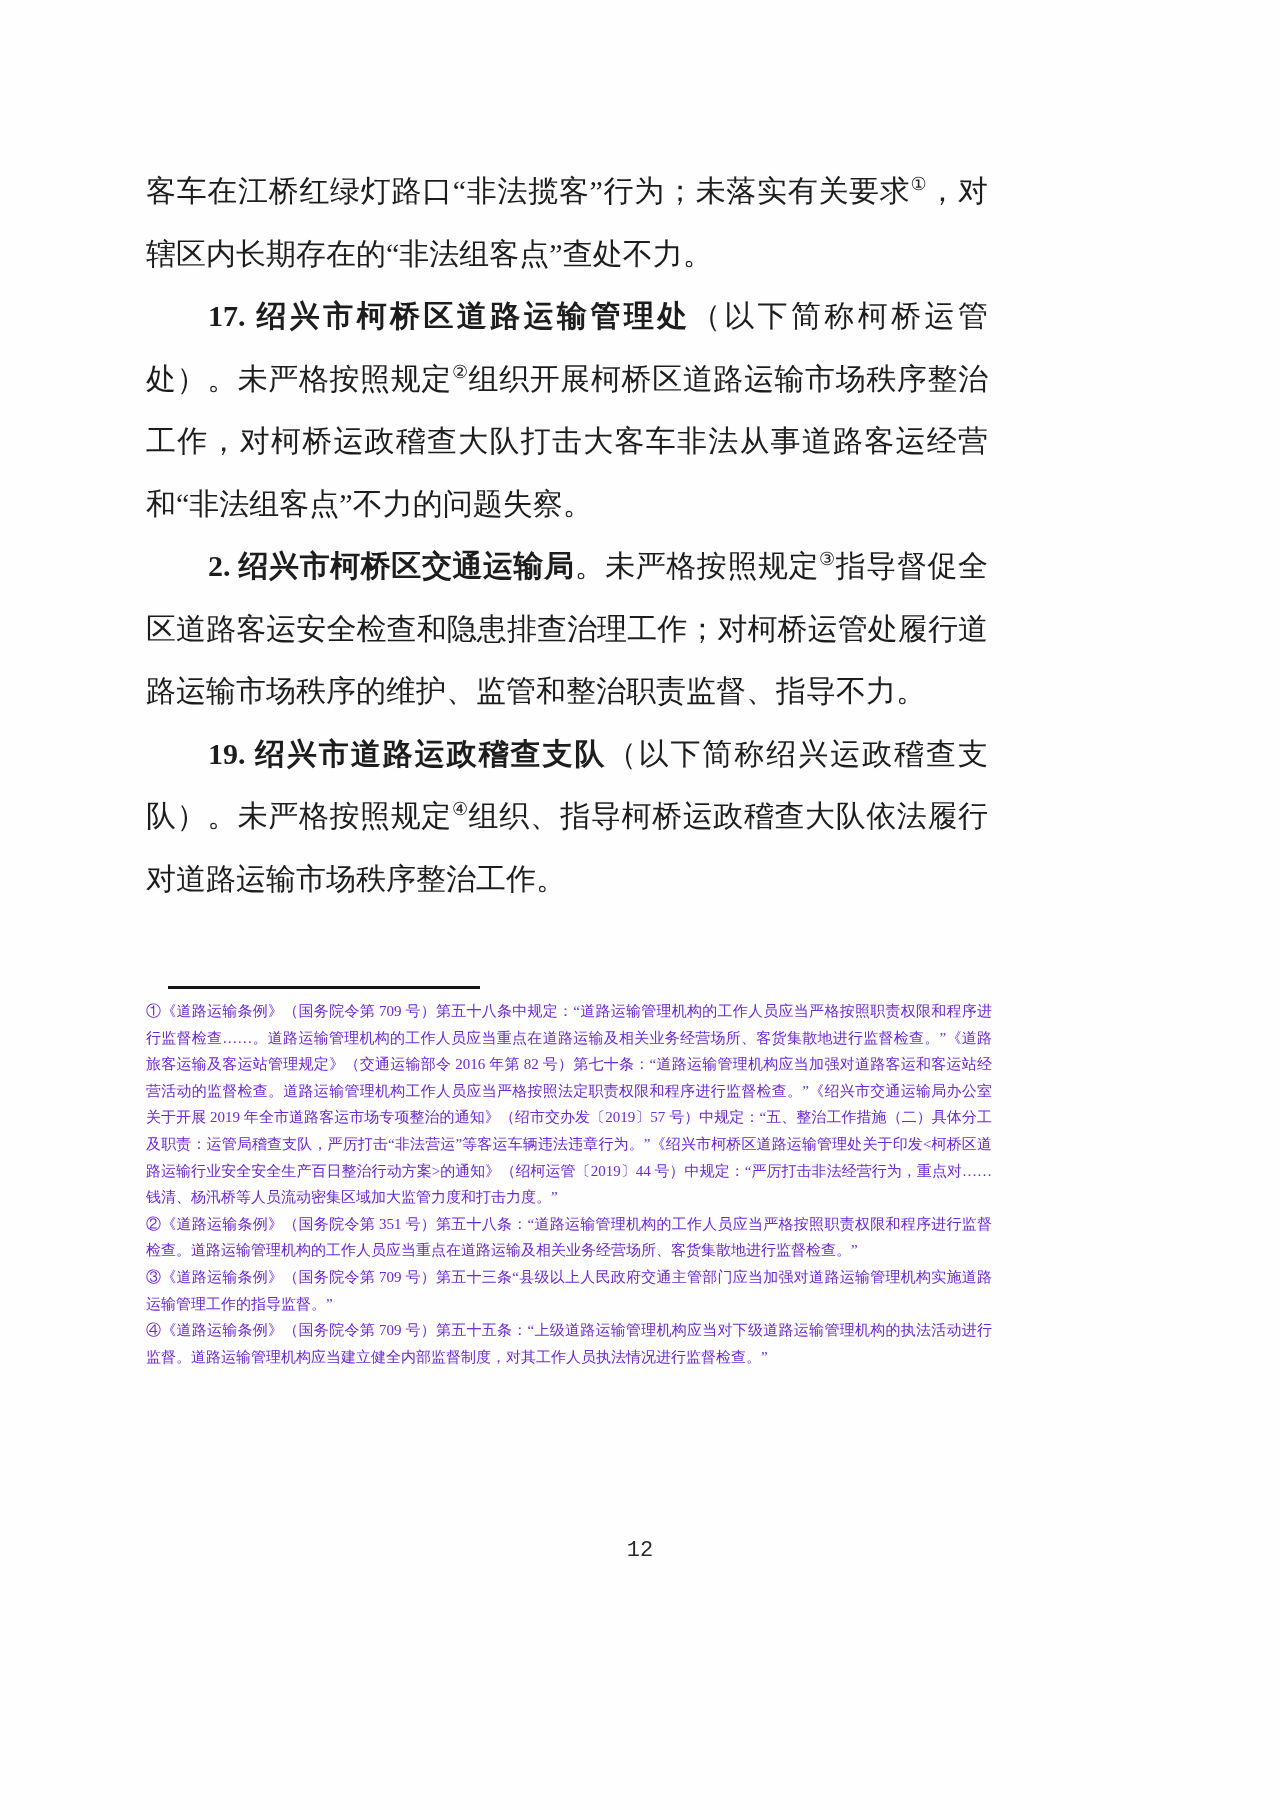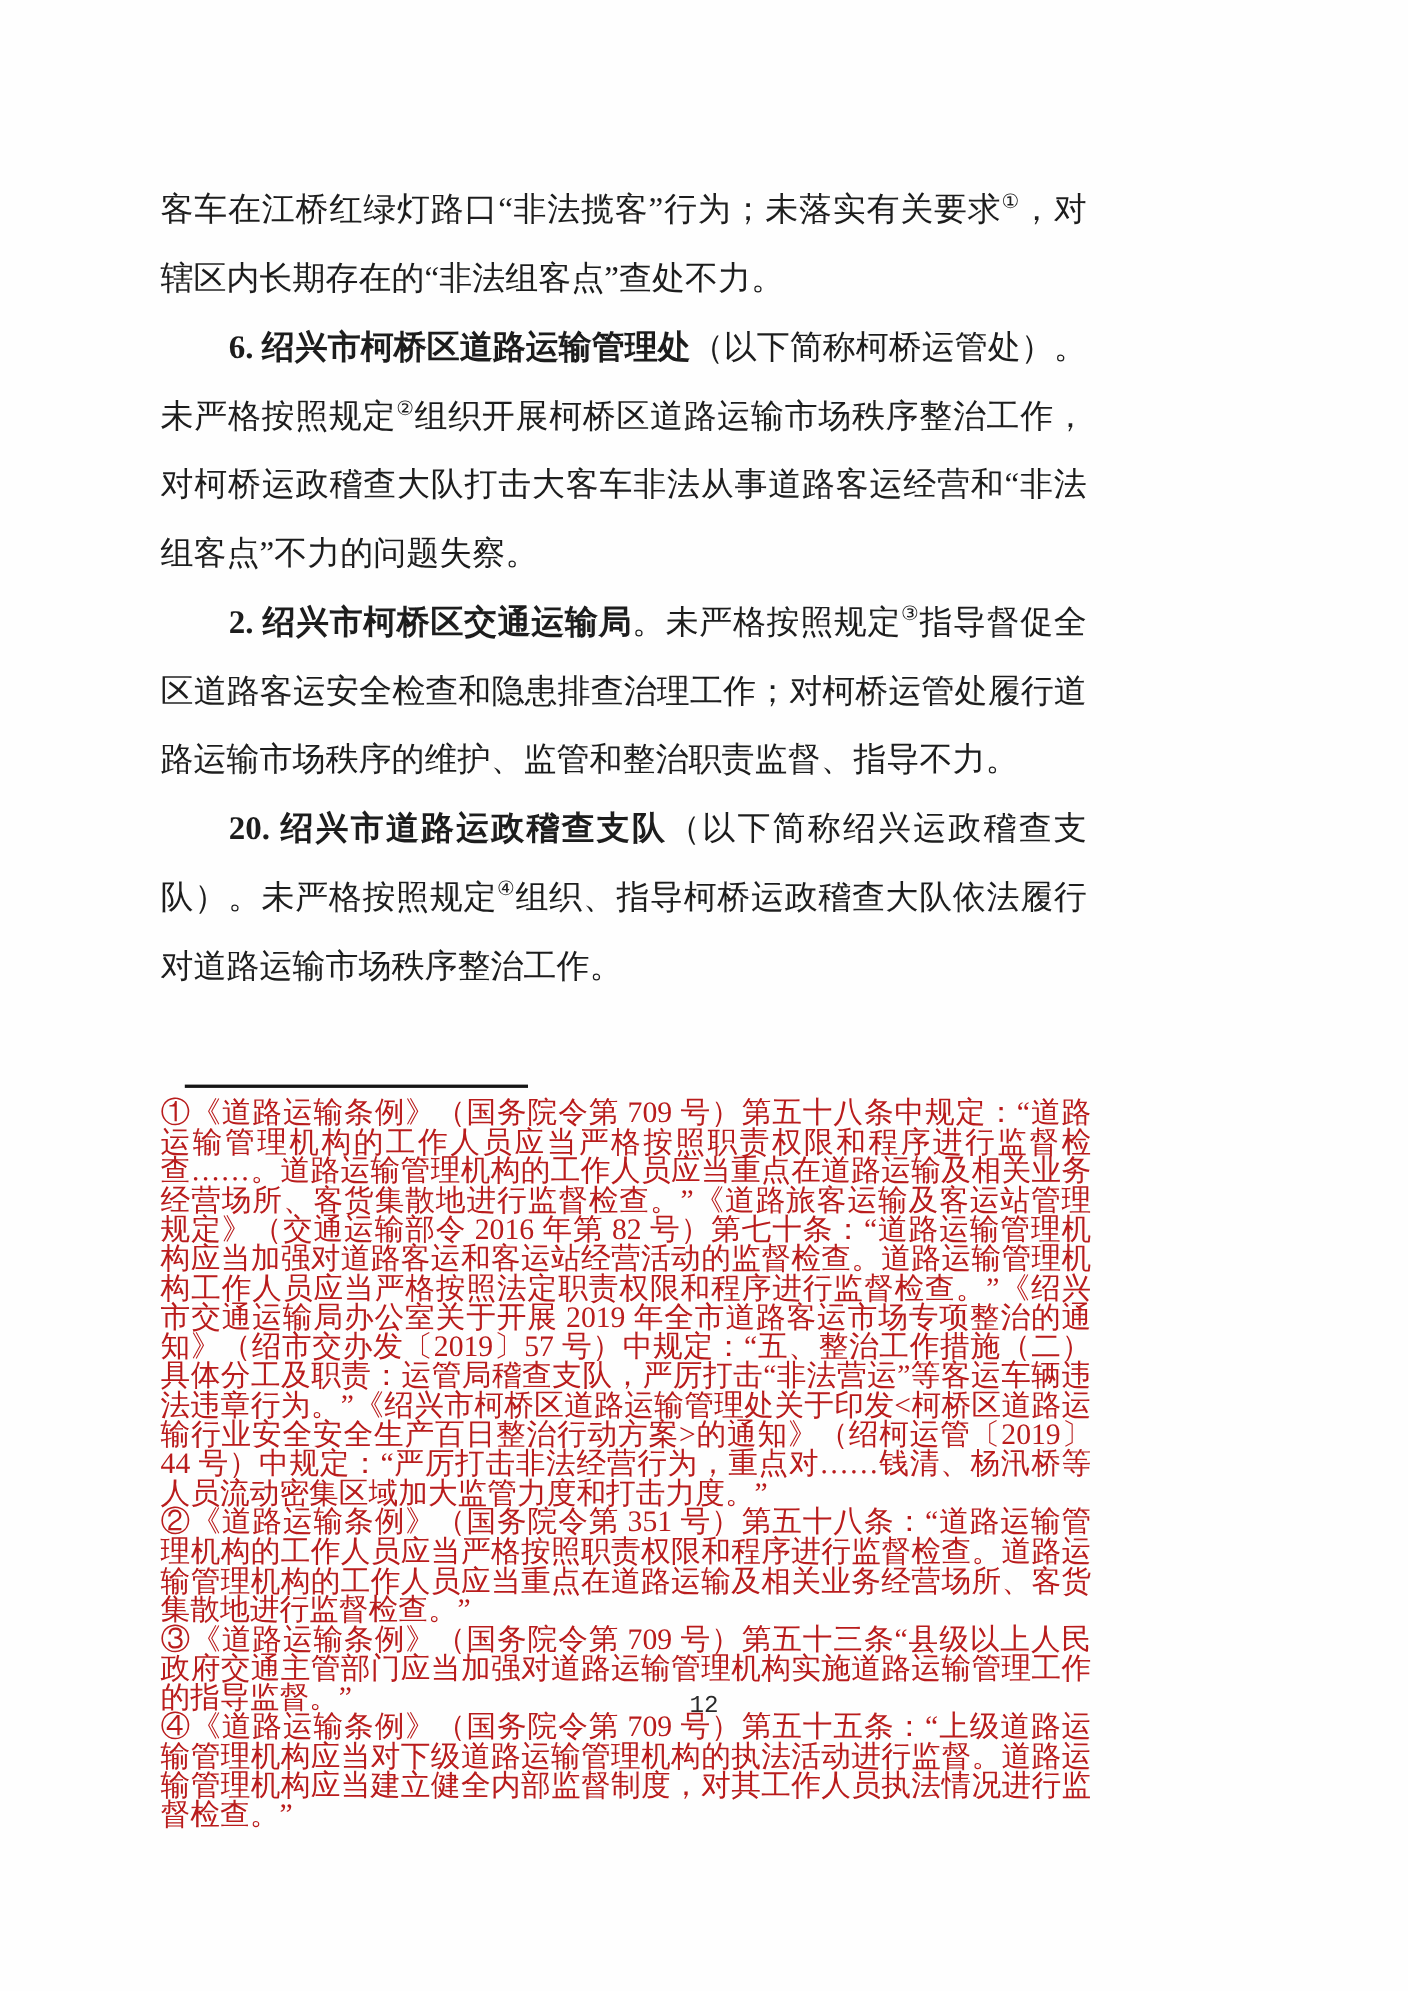--- a/index.html
+++ b/index.html
@@ -37,47 +37,47 @@
     top: 986px;
     width: 312px;
     height: 3px;
     background: #151515;
   }
   .footnotes {
     position: absolute;
     left: 146px;
     top: 998px;
     width: 846px;
-    font-size: 27px;
+    font-size: 15px;
     line-height: 26.6px;
     text-align: justify;
     text-justify: inter-ideograph;
-    color: #b91c1c;
+    color: #6d28d9;
   }
   .footnote { text-align: justify; }
   .page-number {
     position: absolute;
     left: 0;
     top: 1538px;
     width: 100%;
     text-align: center;
     font-size: 22px;
     font-family: Liberation Mono, monospace;
     color: #2a2a2a;
   }
 </style>
 </head>
 <body>
 
 <div class="page">
   <div class="body-text" id="body-text">
       <p class="para"><span>客车在江桥红绿灯路口“非法揽客”行为；未落实有关要求</span><sup class="fn-ref">①</sup><span>，对辖区内长期存在的“非法组客点”查处不力。</span></p>
-      <p class="para indent"><span class="bold">6. 绍兴市柯桥区道路运输管理处</span><span>（以下简称柯桥运管处）。未严格按照规定</span><sup class="fn-ref">②</sup><span>组织开展柯桥区道路运输市场秩序整治工作，对柯桥运政稽查大队打击大客车非法从事道路客运经营和“非法组客点”不力的问题失察。</span></p>
+      <p class="para indent"><span class="bold">17. 绍兴市柯桥区道路运输管理处</span><span>（以下简称柯桥运管处）。未严格按照规定</span><sup class="fn-ref">②</sup><span>组织开展柯桥区道路运输市场秩序整治工作，对柯桥运政稽查大队打击大客车非法从事道路客运经营和“非法组客点”不力的问题失察。</span></p>
       <p class="para indent"><span class="bold">2. 绍兴市柯桥区交通运输局</span><span>。未严格按照规定</span><sup class="fn-ref">③</sup><span>指导督促全区道路客运安全检查和隐患排查治理工作；对柯桥运管处履行道路运输市场秩序的维护、监管和整治职责监督、指导不力。</span></p>
-      <p class="para indent"><span class="bold">20. 绍兴市道路运政稽查支队</span><span>（以下简称绍兴运政稽查支队）。未严格按照规定</span><sup class="fn-ref">④</sup><span>组织、指导柯桥运政稽查大队依法履行对道路运输市场秩序整治工作。</span></p>
+      <p class="para indent"><span class="bold">19. 绍兴市道路运政稽查支队</span><span>（以下简称绍兴运政稽查支队）。未严格按照规定</span><sup class="fn-ref">④</sup><span>组织、指导柯桥运政稽查大队依法履行对道路运输市场秩序整治工作。</span></p>
     </div>
   <div class="fn-sep"></div>
   <div class="footnotes" id="footnotes">
       <p class="footnote">①《道路运输条例》（国务院令第 709 号）第五十八条中规定：“道路运输管理机构的工作人员应当严格按照职责权限和程序进行监督检查……。道路运输管理机构的工作人员应当重点在道路运输及相关业务经营场所、客货集散地进行监督检查。”《道路旅客运输及客运站管理规定》（交通运输部令 2016 年第 82 号）第七十条：“道路运输管理机构应当加强对道路客运和客运站经营活动的监督检查。道路运输管理机构工作人员应当严格按照法定职责权限和程序进行监督检查。”《绍兴市交通运输局办公室关于开展 2019 年全市道路客运市场专项整治的通知》（绍市交办发〔2019〕57 号）中规定：“五、整治工作措施（二）具体分工及职责：运管局稽查支队，严厉打击“非法营运”等客运车辆违法违章行为。”《绍兴市柯桥区道路运输管理处关于印发&lt;柯桥区道路运输行业安全安全生产百日整治行动方案&gt;的通知》（绍柯运管〔2019〕44 号）中规定：“严厉打击非法经营行为，重点对……钱清、杨汛桥等人员流动密集区域加大监管力度和打击力度。”</p>
       <p class="footnote">②《道路运输条例》（国务院令第 351 号）第五十八条：“道路运输管理机构的工作人员应当严格按照职责权限和程序进行监督检查。道路运输管理机构的工作人员应当重点在道路运输及相关业务经营场所、客货集散地进行监督检查。”</p>
       <p class="footnote">③《道路运输条例》（国务院令第 709 号）第五十三条“县级以上人民政府交通主管部门应当加强对道路运输管理机构实施道路运输管理工作的指导监督。”</p>
       <p class="footnote">④《道路运输条例》（国务院令第 709 号）第五十五条：“上级道路运输管理机构应当对下级道路运输管理机构的执法活动进行监督。道路运输管理机构应当建立健全内部监督制度，对其工作人员执法情况进行监督检查。”</p>
     </div>
   <div class="page-number">12</div>
 </div>

